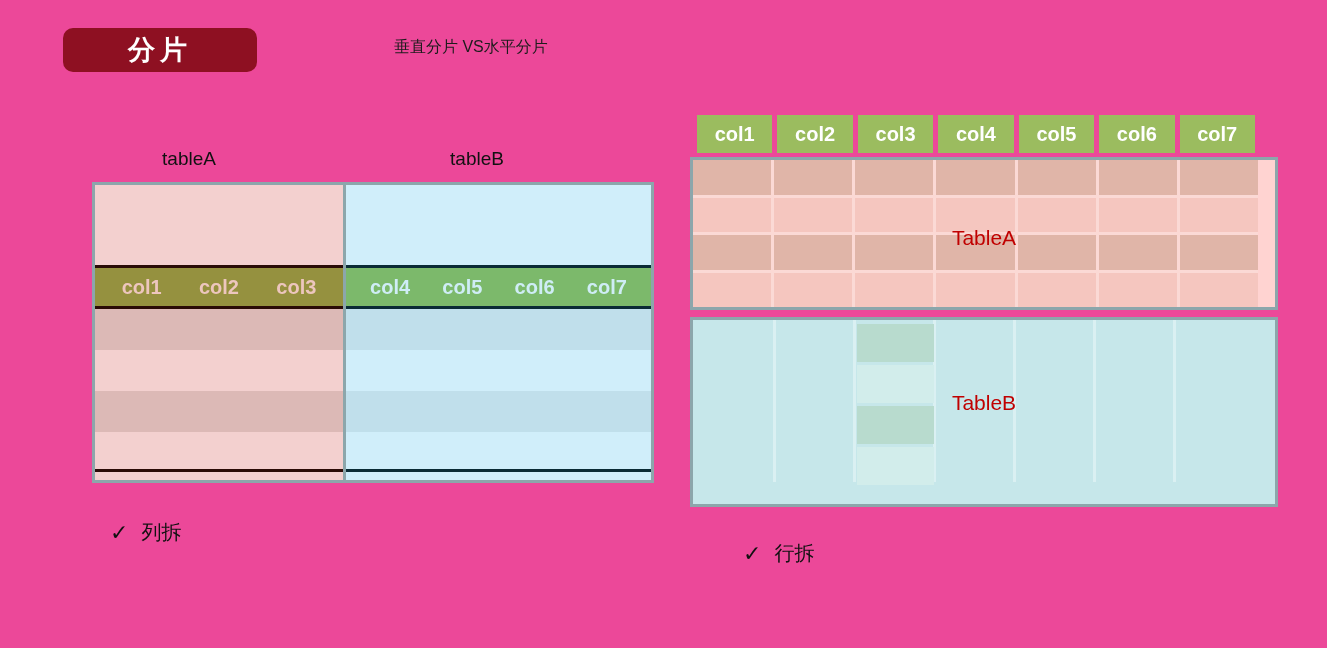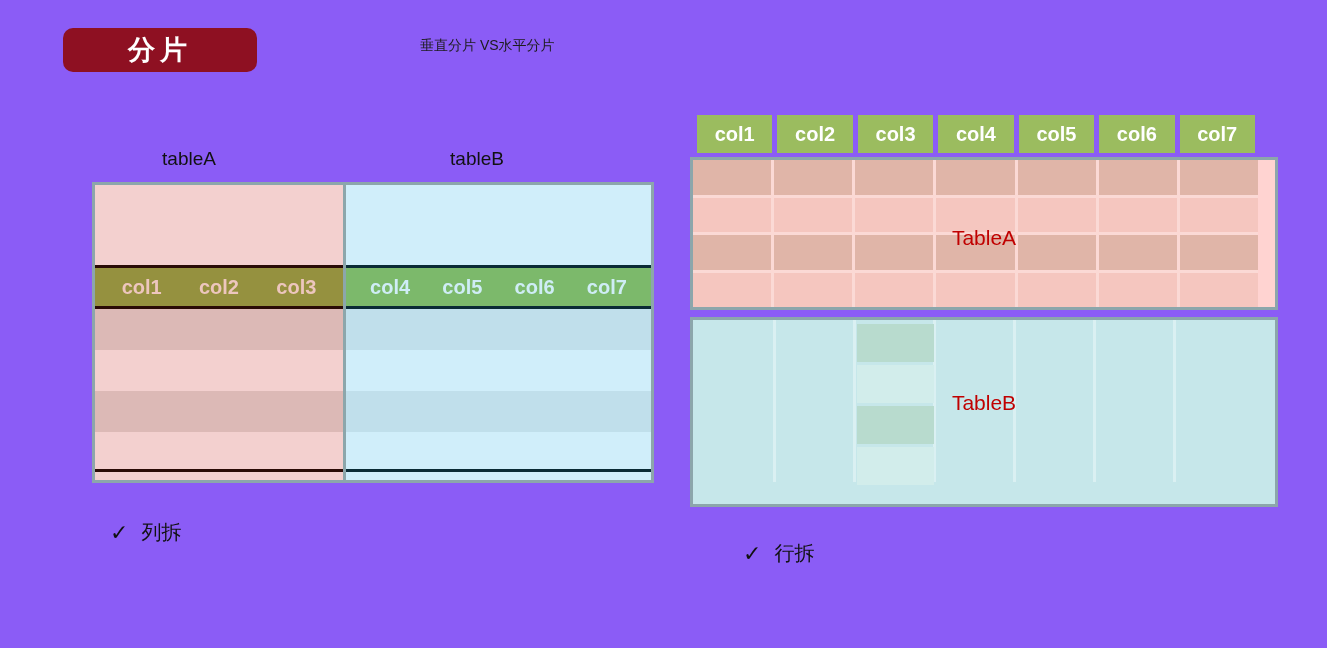--- a/index.html
+++ b/index.html
@@ -1,30 +1,30 @@
 <!DOCTYPE html>
 <html><head>
 <meta charset="utf-8">
 <style>
   html,body{margin:0;padding:0;background:#ffffff;}
   .canvas{
-    position:relative;width:1327px;height:648px;background:#8b5cf6;overflow:hidden;
+    position:relative;width:1327px;height:648px;background:#ec4899;overflow:hidden;
     font-family:"Liberation Sans","DejaVu Sans",sans-serif;color:#1a1a1a;
   }
   
   .badge{
     position:absolute;left:63px;top:28px;width:194px;height:44px;
     background:#8e1022;border-radius:10px;
     display:flex;align-items:center;justify-content:center;
   }
   .badge span{
     color:#ffffff;font-family:"Liberation Serif","DejaVu Serif",serif;
     font-size:27px;font-weight:bold;letter-spacing:5px;
   }
-  .subtitle{position:absolute;left:420px;top:37px;font-size:14px;color:#1c1c1c;}
+  .subtitle{position:absolute;left:394px;top:37px;font-size:16px;color:#1c1c1c;}
 
   
   .tbl-label{position:absolute;top:148px;width:140px;text-align:center;font-size:19px;color:#111;}
   .tbl-label.a{left:119px;}
   .tbl-label.b{left:407px;}
 
   .ltable{
     position:absolute;left:92px;top:182px;width:562px;height:301px;
     border:3px solid #8ca6ab;box-sizing:border-box;display:flex;
   }

